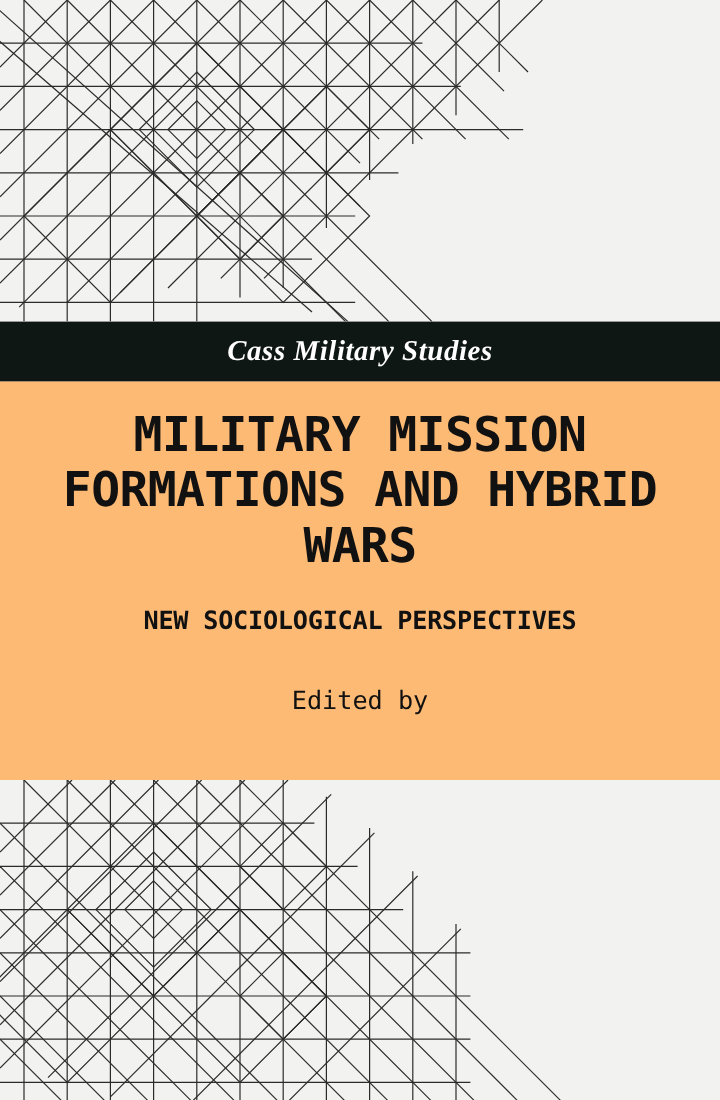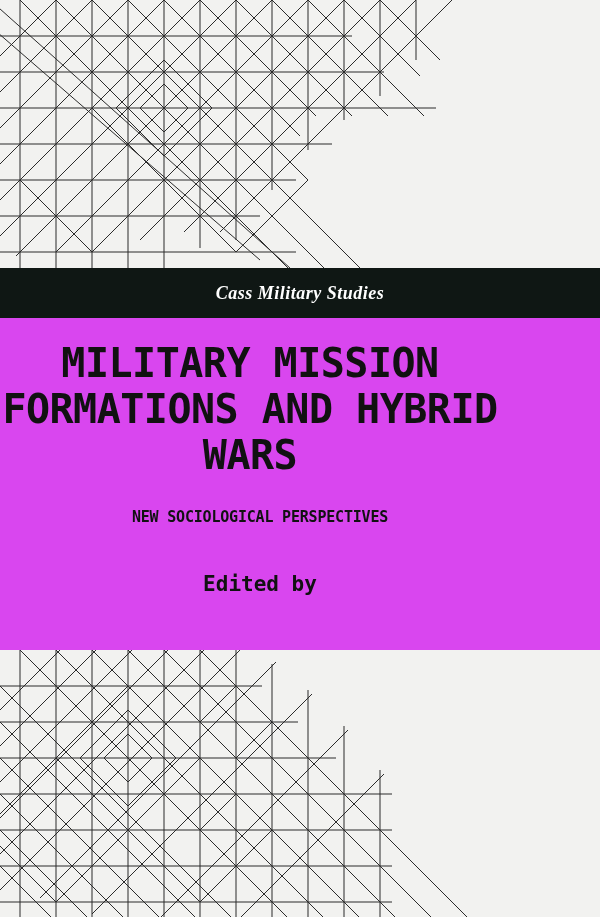--- a/index.html
+++ b/index.html
@@ -51,35 +51,35 @@
     background: #0f1714;
     display: flex;
     align-items: center;
     justify-content: center;
   }
   .series-band .series-text {
     color: #ffffff;
     font-family: "Liberation Serif", serif;
     font-style: italic;
     font-weight: 700;
-    font-size: 18px;
+    font-size: 24px;
     letter-spacing: 0.5px;
   }
 
   
   .title-area {
     position: absolute;
     left: 0;
     top: 318px;
     width: 600px;
     height: 332px;
-    background: #d946ef;
+    background: #fdba74;
     display: flex;
     flex-direction: column;
-    align-items: flex-start;
+    align-items: center;
   }
   .book-title {
     margin: 0;
     padding: 0;
     width: 500px;
     text-align: center;
     font-family: "DejaVu Sans Mono", monospace;
     font-weight: 700;
     font-size: 40px;
     line-height: 46px;
@@ -88,34 +88,34 @@
     margin-top: 22px;
     text-transform: uppercase;
   }
   .book-subtitle {
     margin: 0;
     padding: 0;
     width: 520px;
     text-align: center;
     font-family: "DejaVu Sans Mono", monospace;
     font-weight: 700;
-    font-size: 15px;
+    font-size: 21px;
     line-height: 26px;
     letter-spacing: -0.2px;
     color: #111111;
     margin-top: 26px;
     text-transform: uppercase;
   }
   .edited-by {
     margin: 0;
     padding: 0;
     width: 520px;
     text-align: center;
     font-family: "DejaVu Sans Mono", monospace;
-    font-weight: 700;
+    font-weight: 400;
     font-size: 21px;
     color: #111111;
     margin-top: 42px;
   }
   .authors {
     margin: 0;
     padding: 0;
     width: 500px;
     text-align: center;
     font-family: "DejaVu Sans Mono", monospace;

